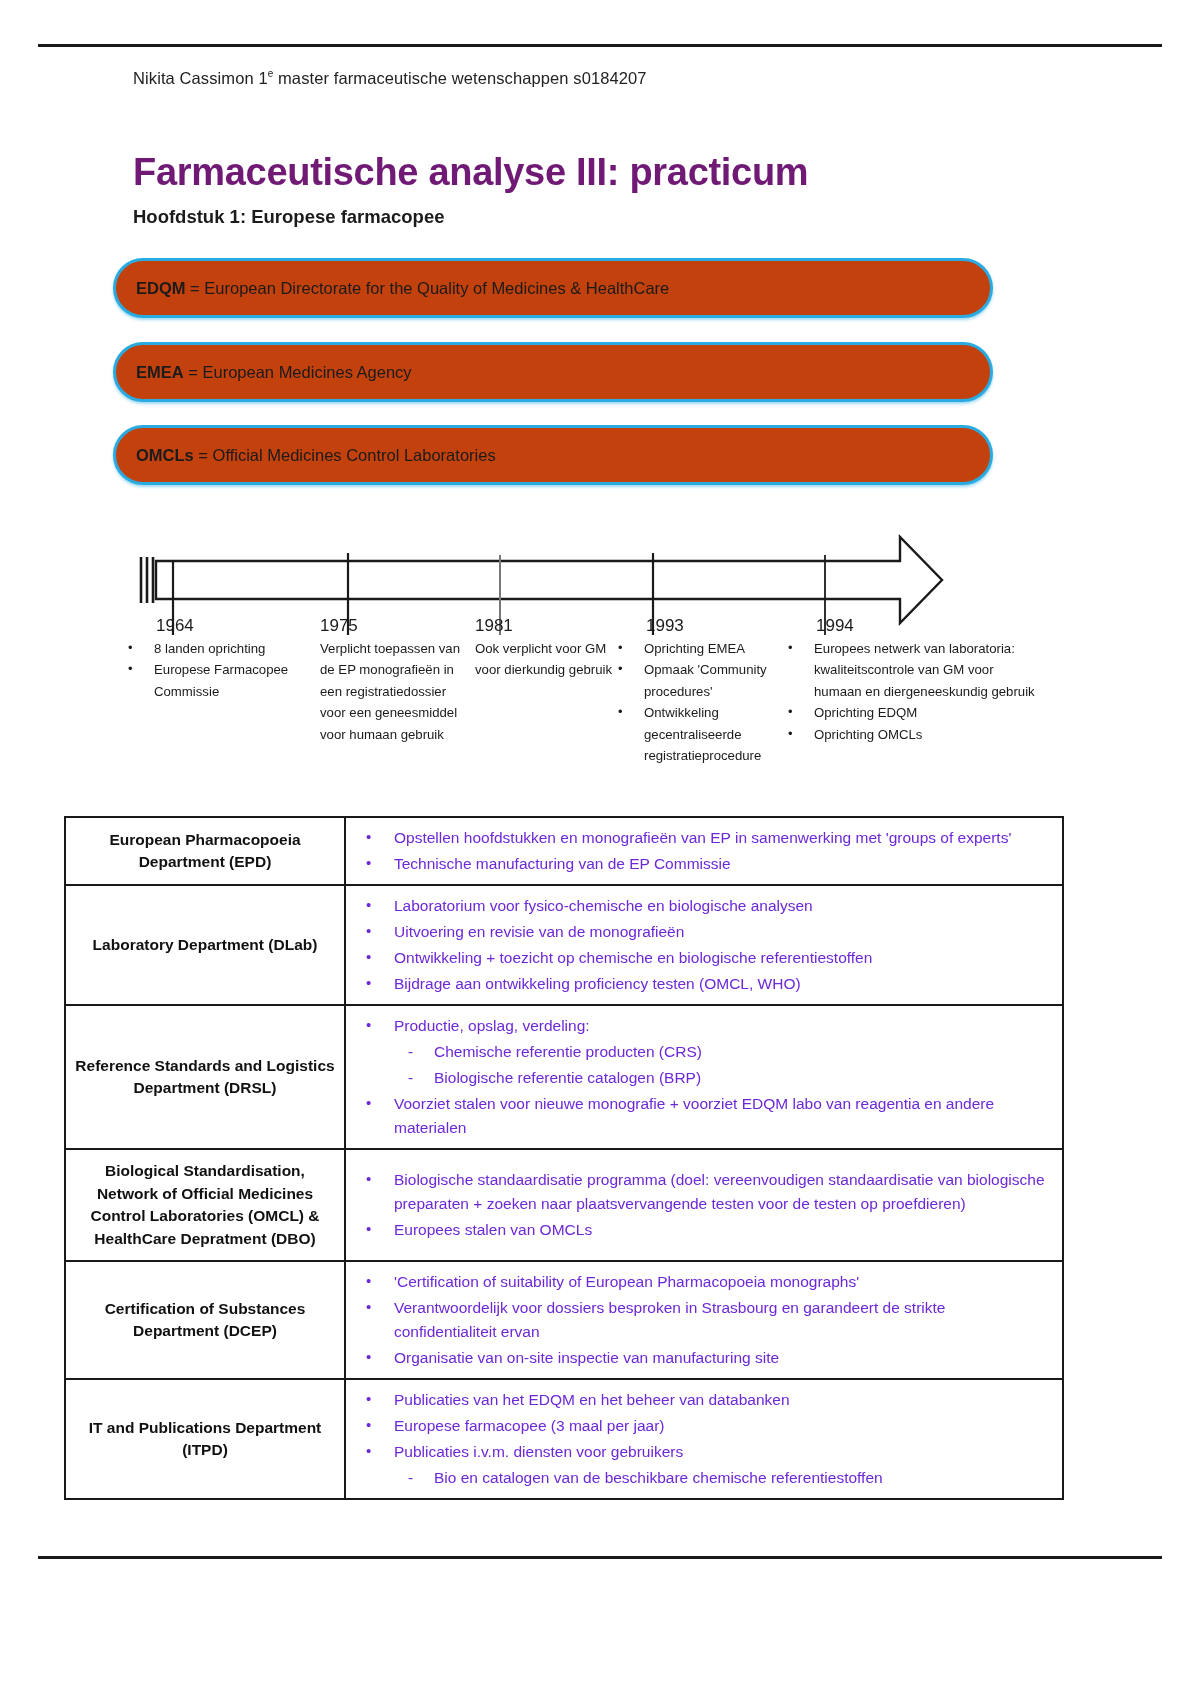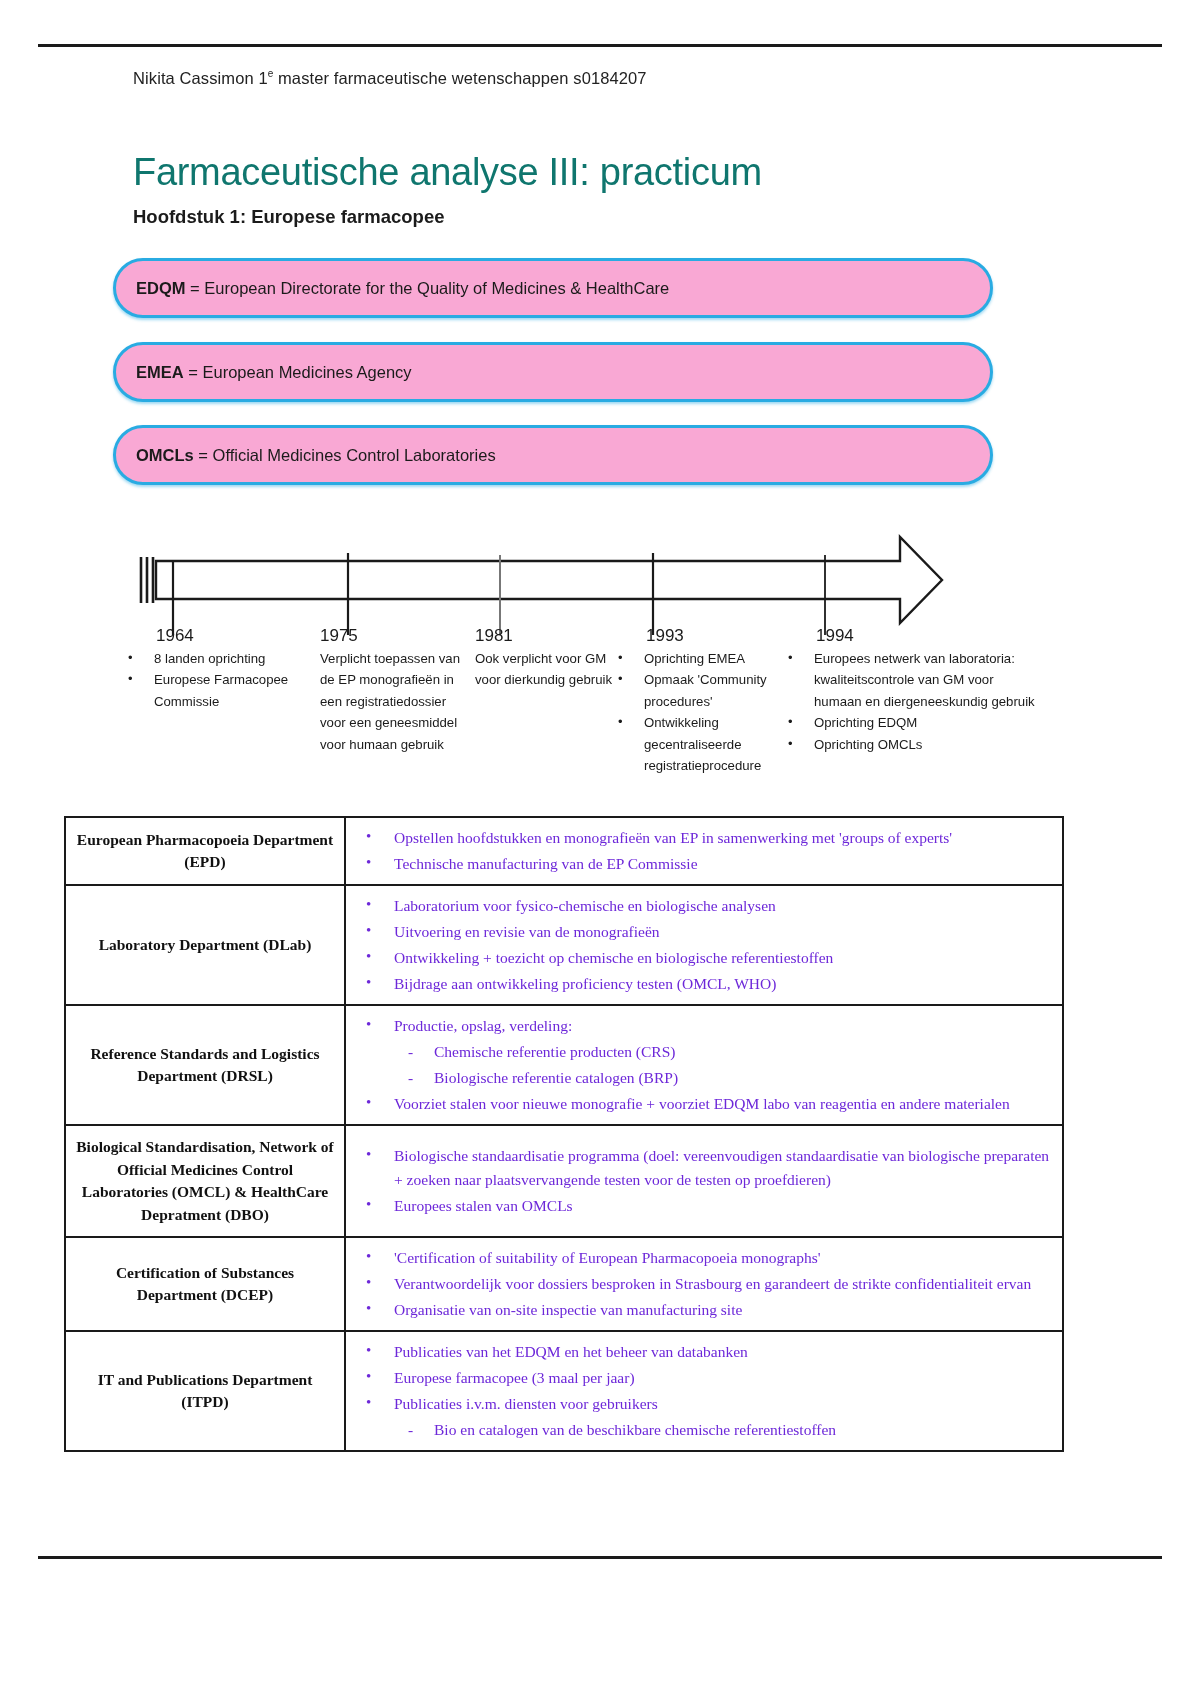--- a/index.html
+++ b/index.html
@@ -51,22 +51,22 @@
   .byline sup {
     font-size: 10px;
     vertical-align: super;
   }
 
   .doc-title {
     position: absolute;
     left: 133px;
     top: 126px;
     font-size: 38px;
-    font-weight: 400;
-    color: #0f766e;
+    font-weight: 700;
+    color: #701a75;
     letter-spacing: -0.3px;
     white-space: nowrap;
   }
 
   .chapter-title {
     position: absolute;
     left: 133px;
     top: 191px;
     font-size: 18.5px;
     font-weight: bold;
@@ -75,21 +75,21 @@
   }
 
   
   .callout {
     position: absolute;
     left: 113px;
     width: 880px;
     height: 60px;
     border: 3px solid #29ABE2;
     border-radius: 30px;
-    background: #f9a8d4;
+    background: #c2410c;
     box-sizing: border-box;
     box-shadow: 0 2px 3px rgba(41,171,226,0.45);
   }
   .callout .txt {
     position: absolute;
     left: 20px;
     top: 50%;
     transform: translateY(-50%);
     font-size: 16.5px;
     color: #1b1b1b;
@@ -112,21 +112,21 @@
 
   .tl-cols {
     position: absolute;
     left: 120px;
     top: 616px;
     width: 960px;
     height: 200px;
   }
   .tl-col {
     position: absolute;
-    top: 10px;
+    top: 0;
   }
   .tl-year {
     font-size: 17px;
     color: #1b1b1b;
     margin: 0 0 2px 0;
     white-space: nowrap;
   }
   .tl-body {
     font-size: 13.2px;
     line-height: 1.62;
@@ -167,21 +167,20 @@
     left: 64px;
     top: 816px;
     width: 1000px;
     border-collapse: collapse;
     table-layout: fixed;
   }
   .dept-table td {
     border: 2px solid #1a1a1a;
     vertical-align: middle;
     padding: 8px 8px 8px 10px;
-    font-family: Liberation Serif, serif;
   }
   .dept-table td.name {
     width: 262px;
     text-align: center;
     font-weight: bold;
     font-size: 15.5px;
     line-height: 1.45;
     color: #111;
     padding: 10px 8px;
   }

